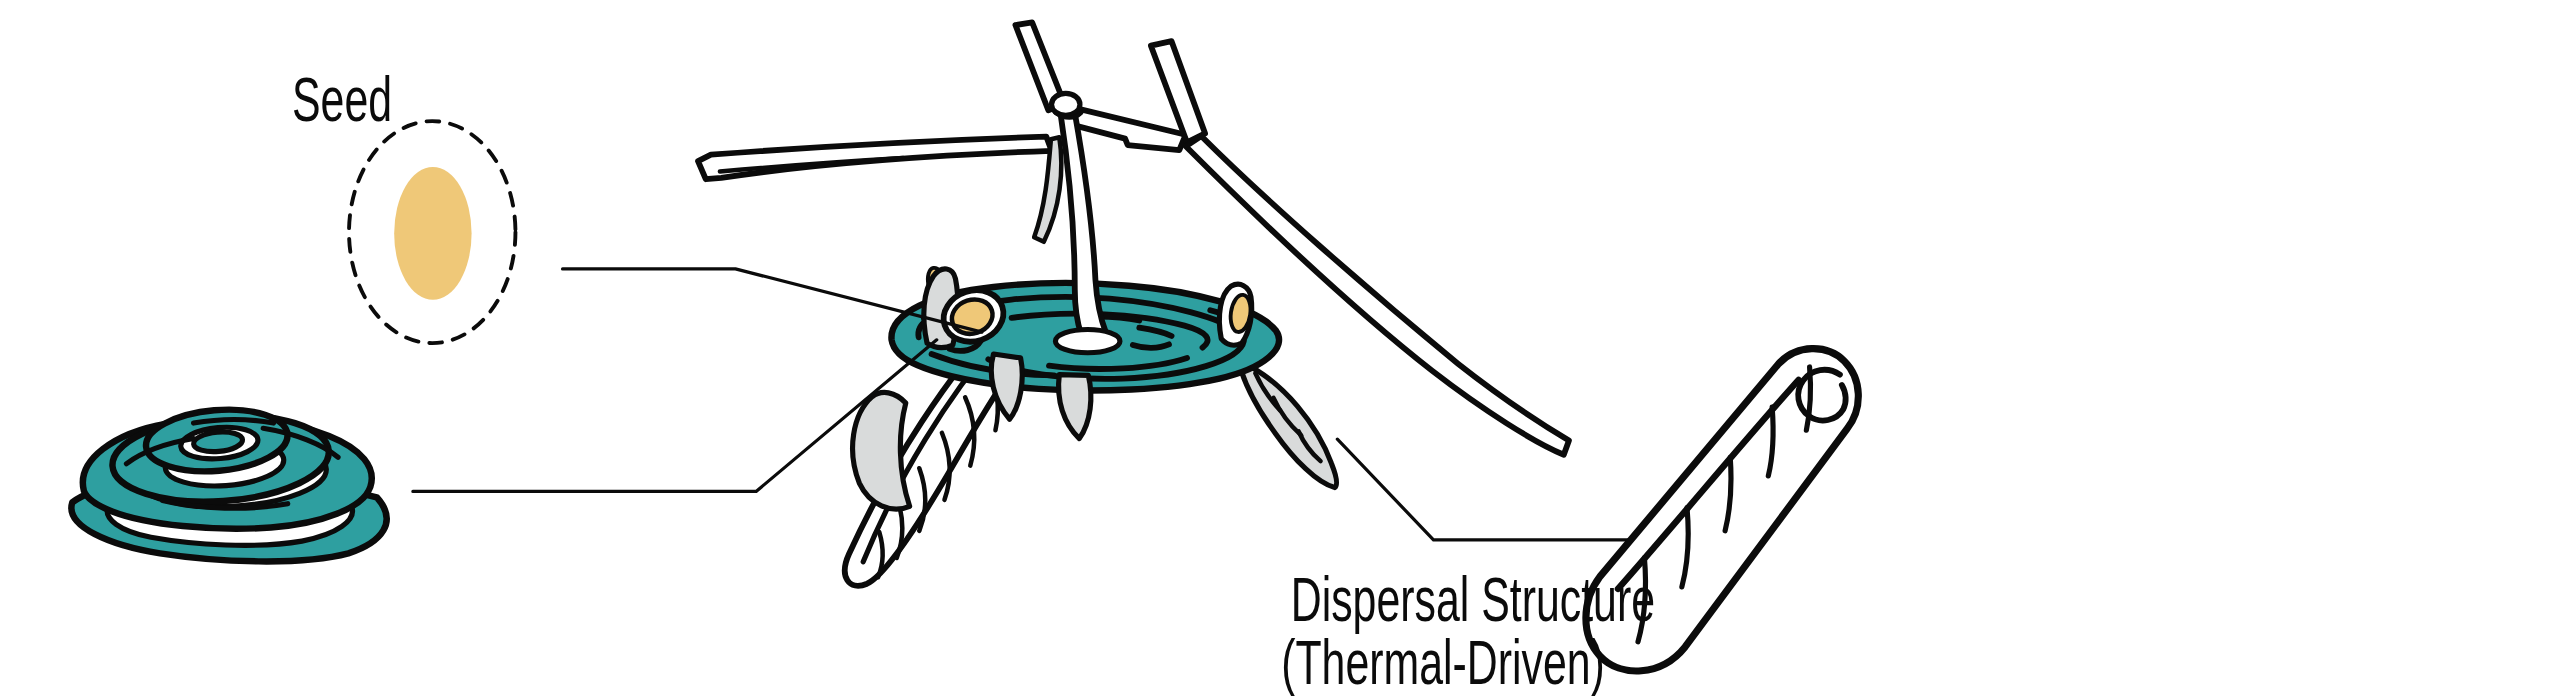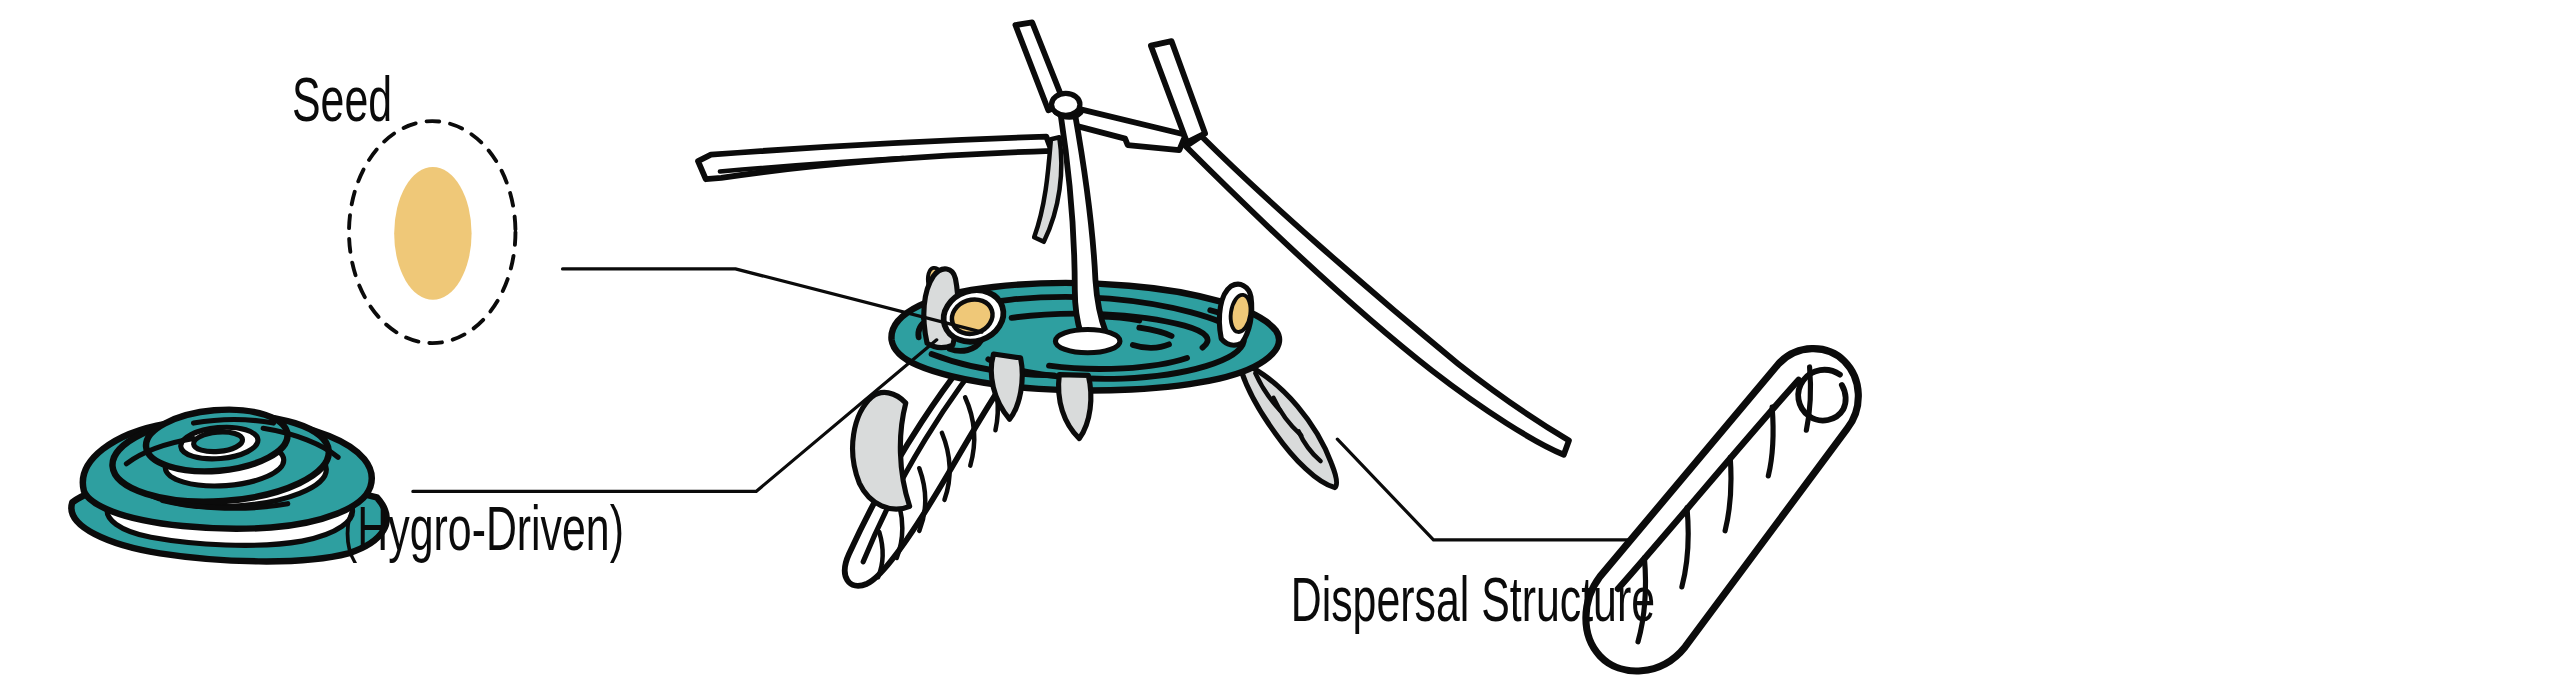--- a/index.html
+++ b/index.html
@@ -187,22 +187,22 @@
         <path d="M 2805 550 C 2808 586 2806 620 2800 648"></path>
       </g>
     </g>
   </svg>
 
   <div class="label" style="left:292px; top:56px;">
     <span class="cond">Seed</span>
   </div>
 
   <div class="label centered" style="left:277px; top:485px; width:368px;">
-    <span class="line"><span class="cond">(Hygro-Driven)</span></span>
   </div>
 
   <div class="label centered" style="left:1205px; top:556px; width:387px;">
     <span class="line"><span class="cond">Dispersal Structure</span></span>
+    <span class="line"><span class="cond">(Thermal-Driven)</span></span>
   </div>
 
 
 </div>
 
 
 </body></html>

